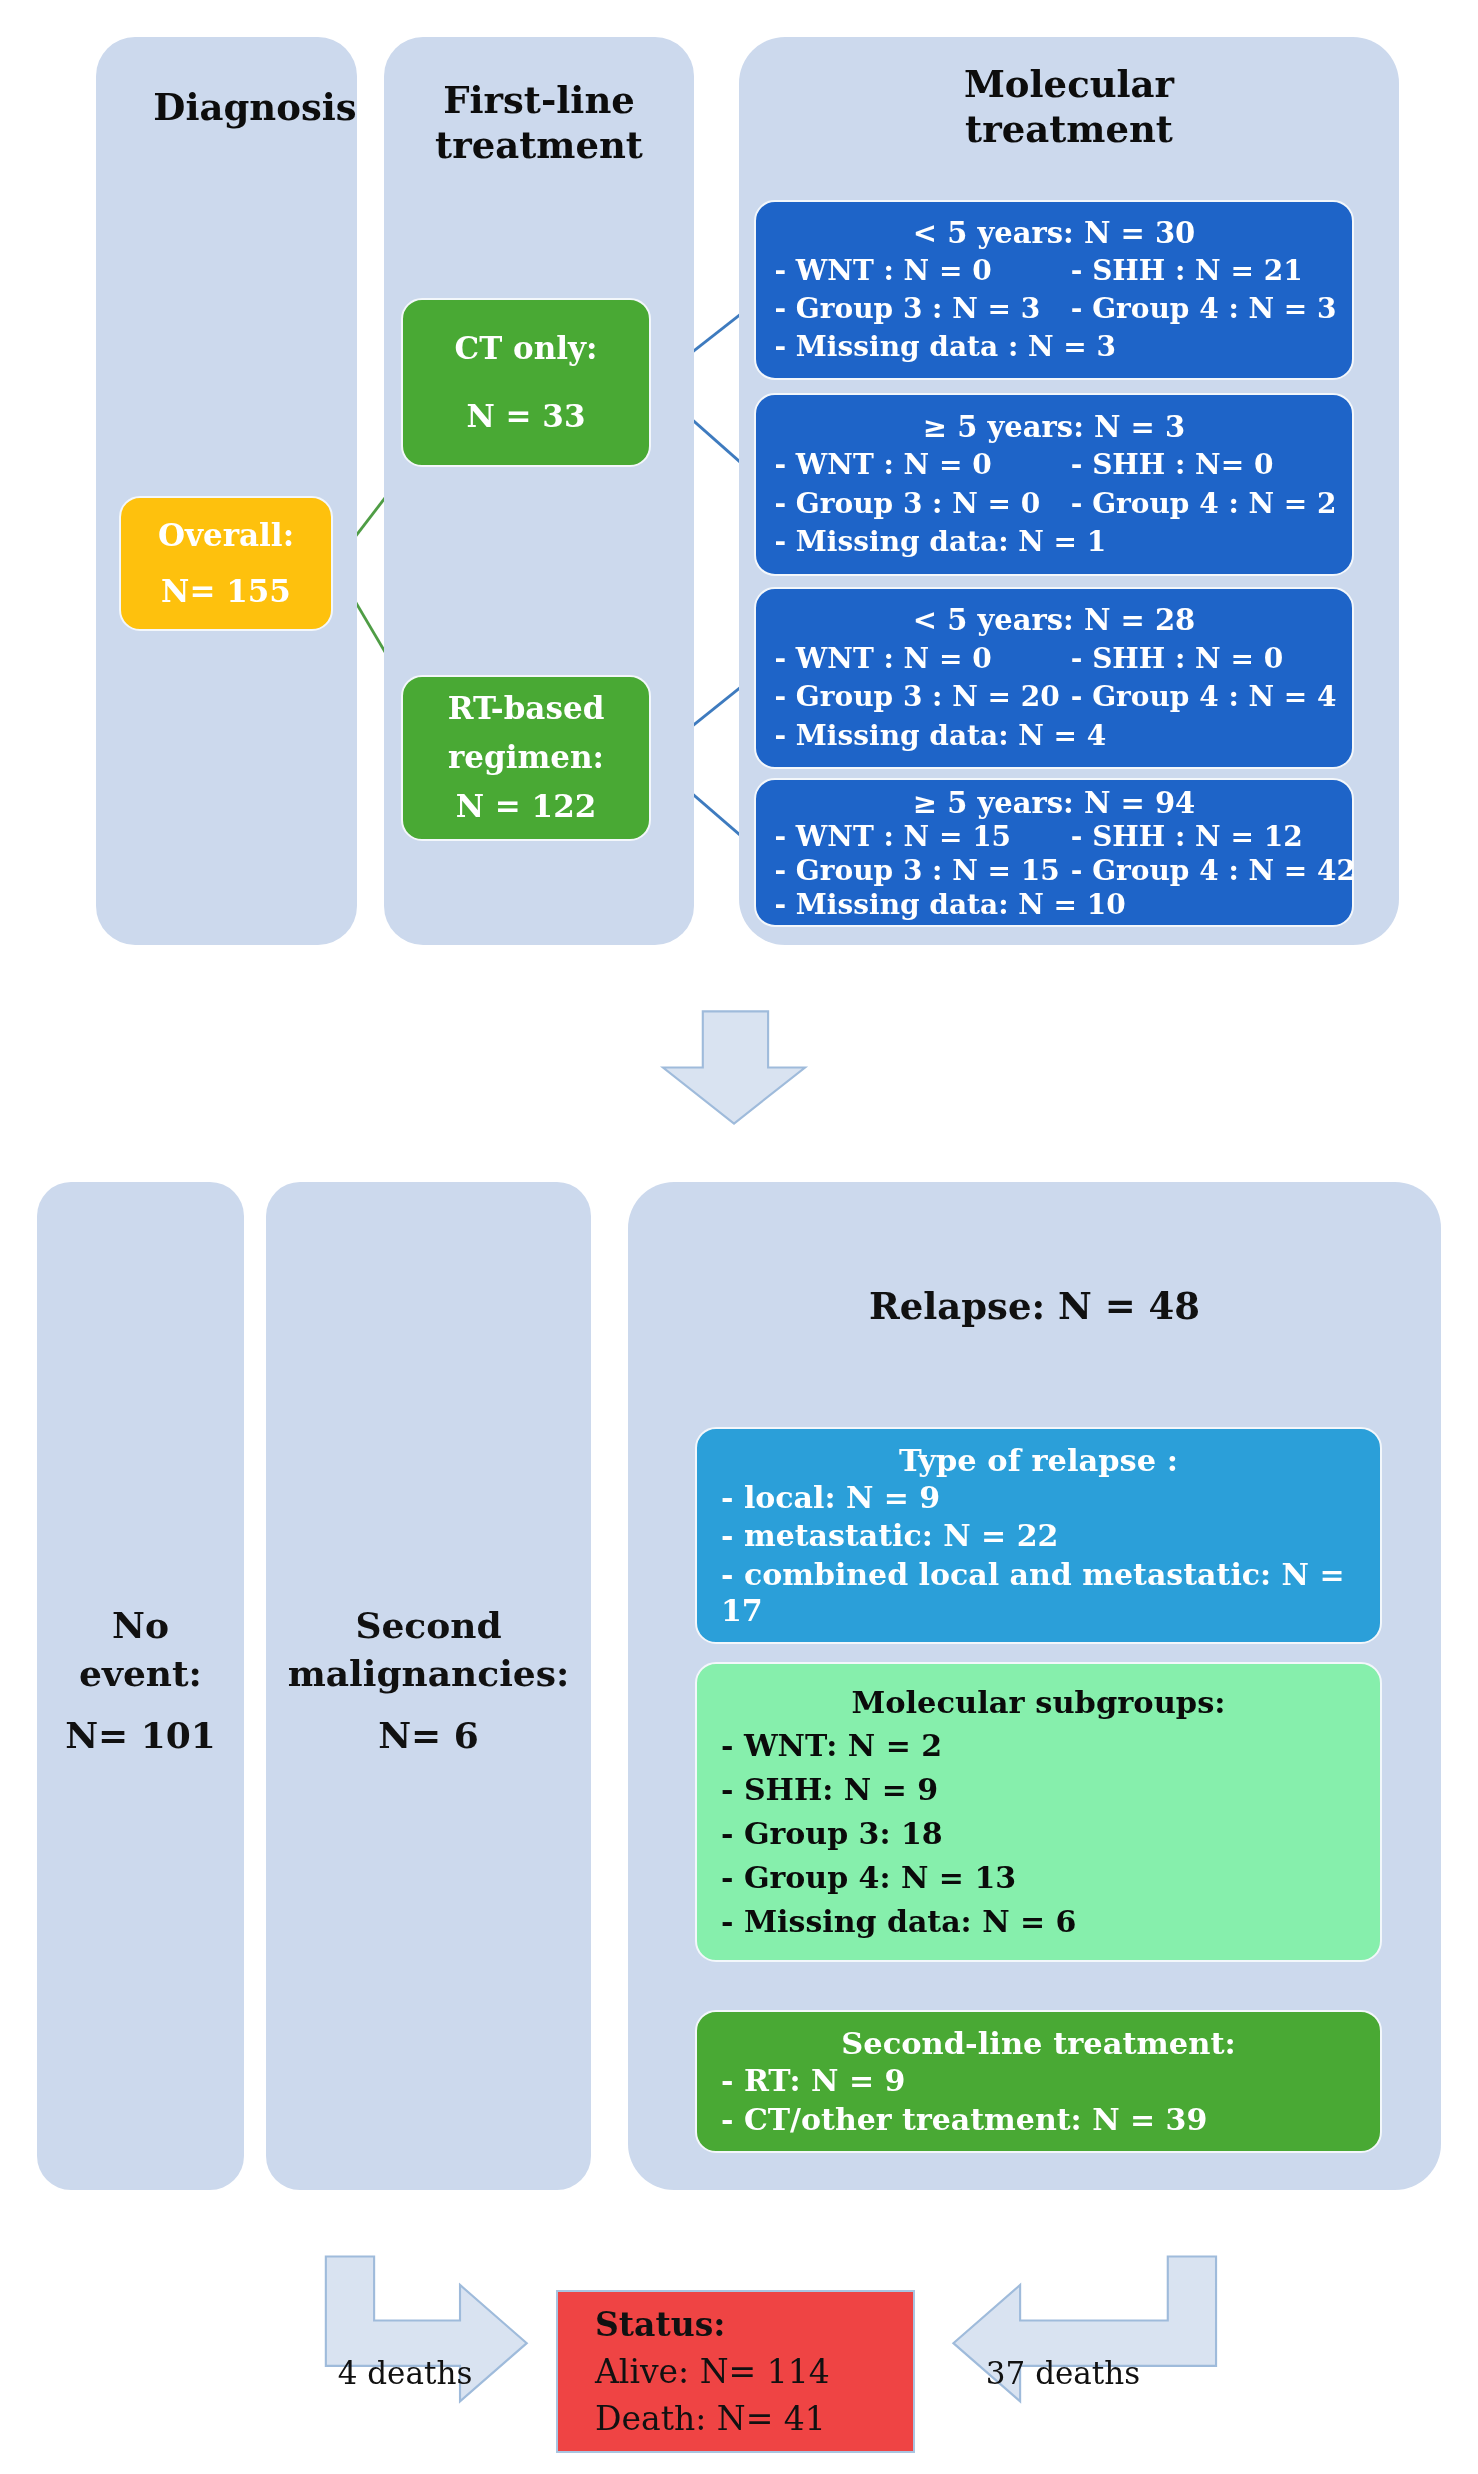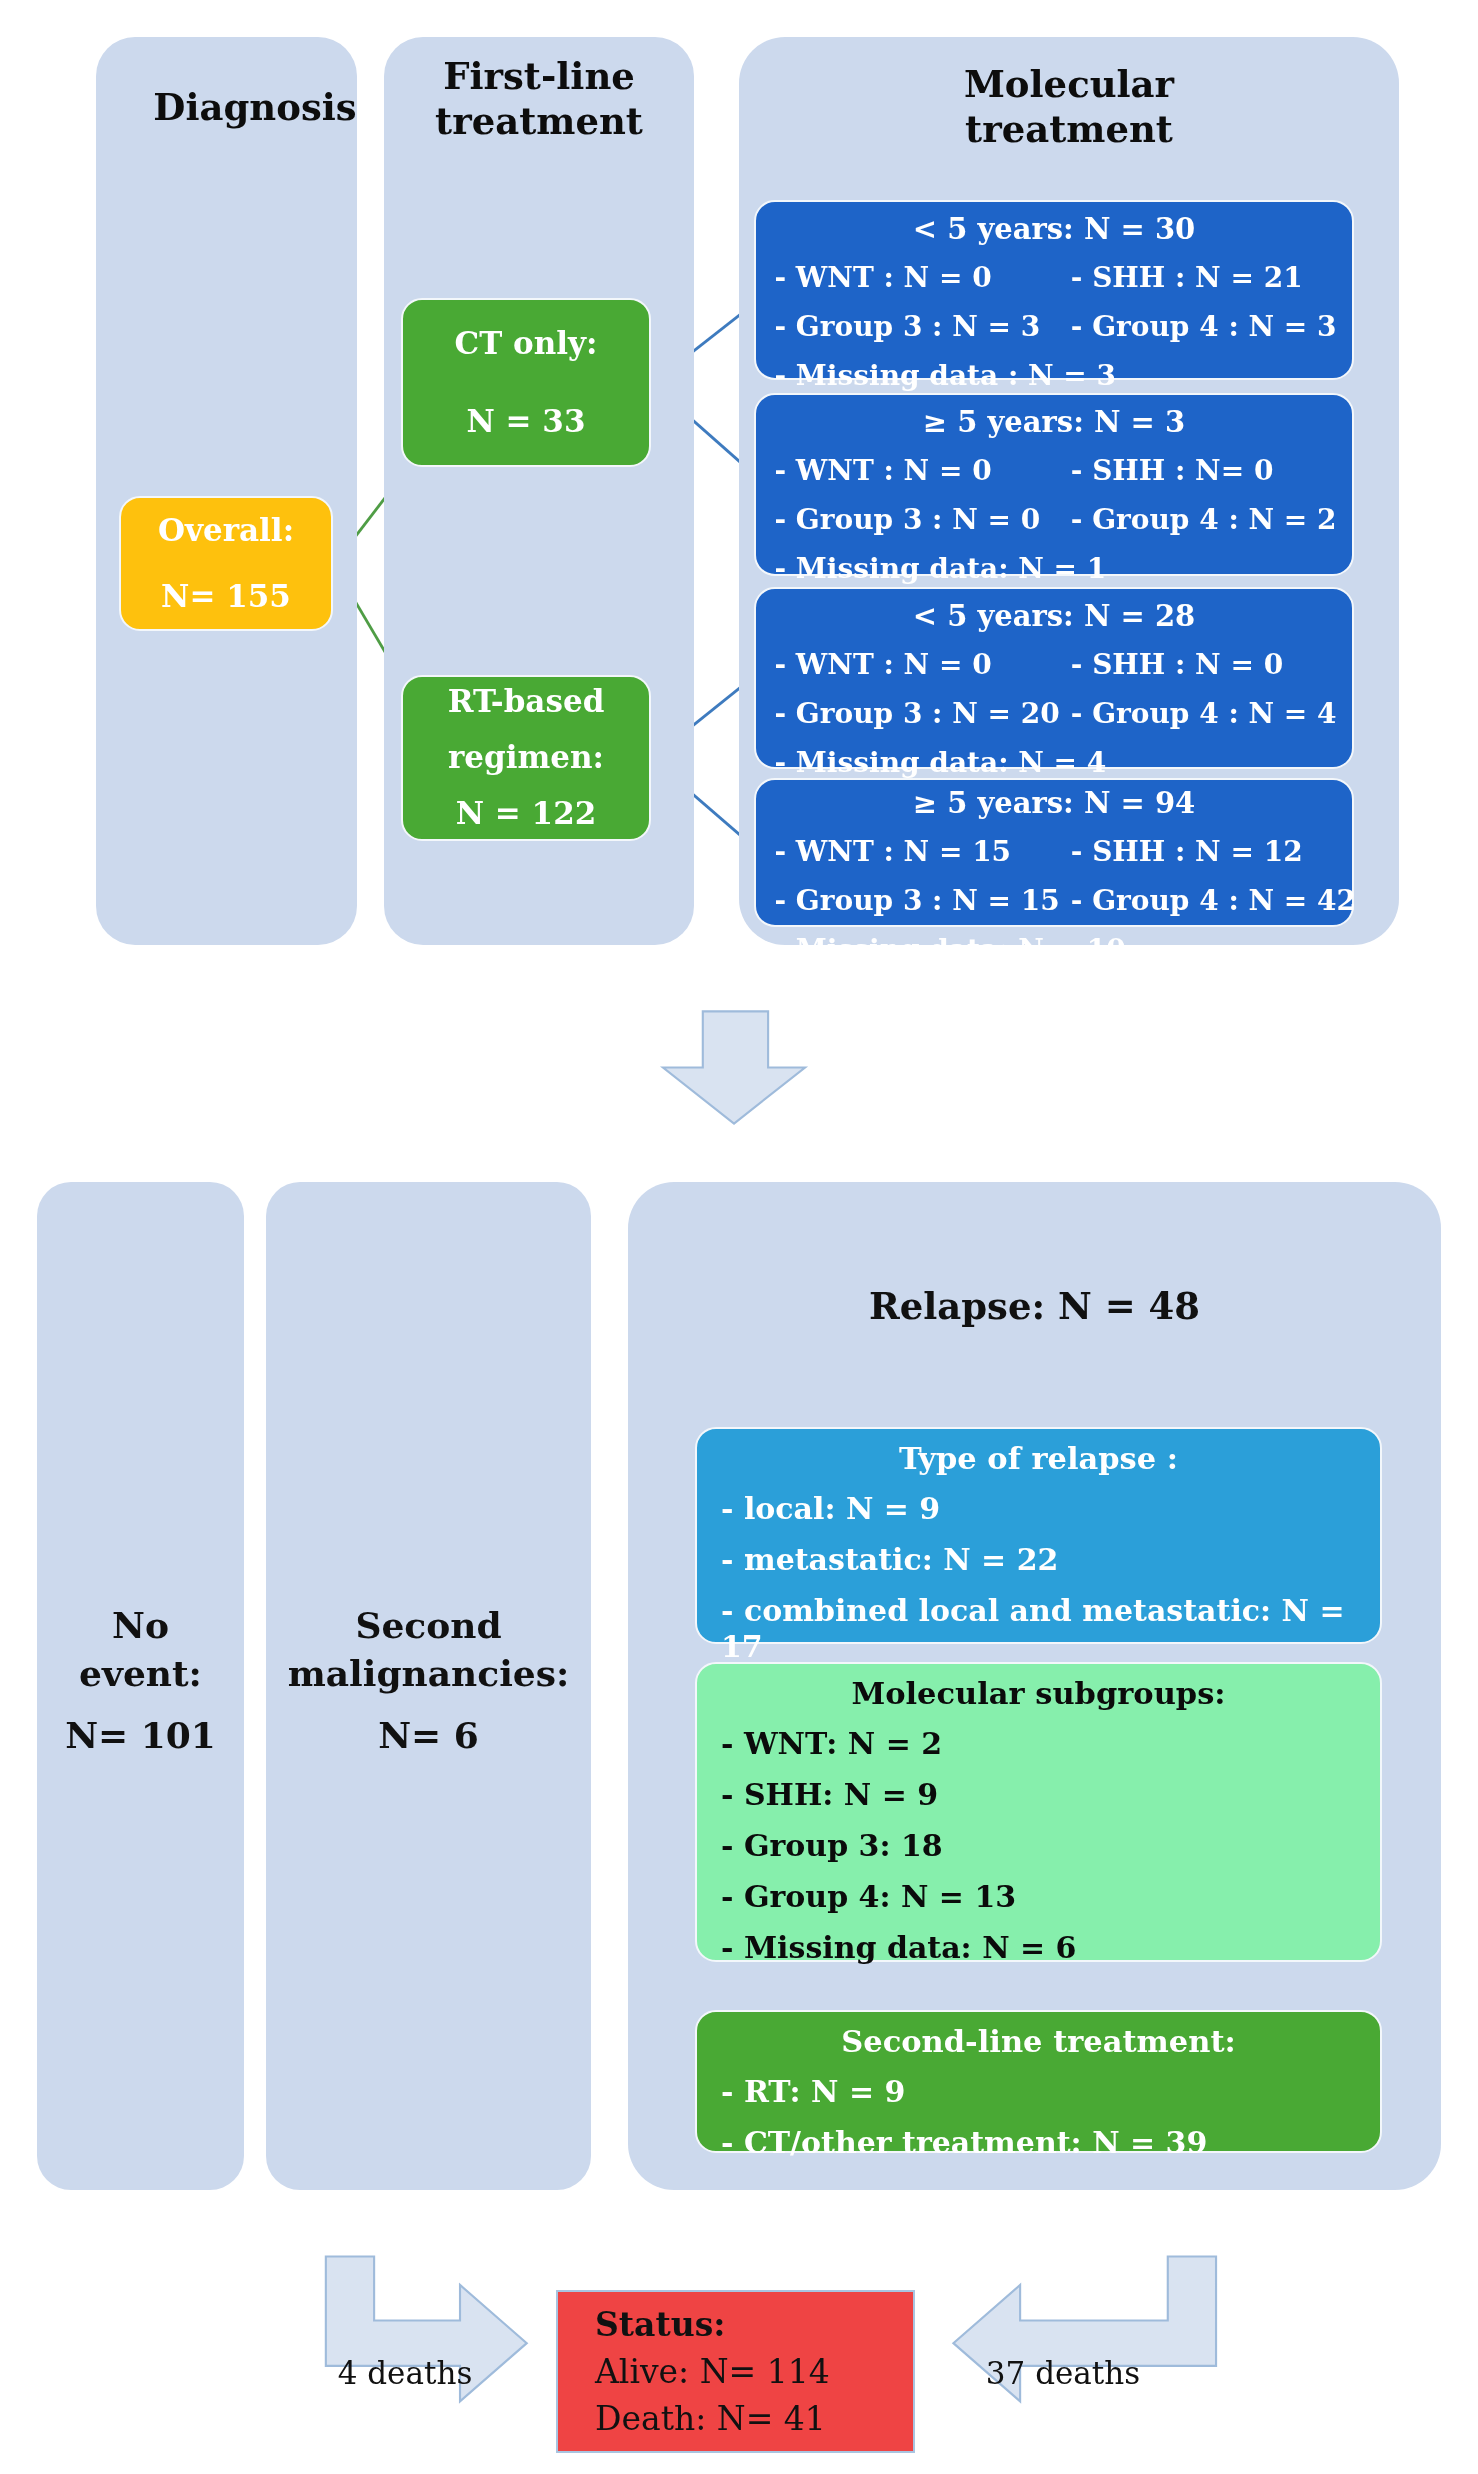--- a/index.html
+++ b/index.html
@@ -11,21 +11,21 @@
   .abs{position:absolute;box-sizing:border-box;z-index:2;}
   
   .panel{background:#ccd9ed;border-radius:39px;}
   
   .col-header{
     font-size:37px;font-weight:bold;line-height:45px;text-align:center;color:#0d0d0d;
   }
   
   .cbox{border-radius:21px;border:2.8px solid #f3f7fb;color:#ffffff;font-weight:bold;
         display:flex;flex-direction:column;justify-content:space-evenly;align-items:center;
-        text-align:center;gap:15px;}
+        text-align:center;}
   .yellow{background:#fec10d;}
   .green{background:#49a934;}
   .bigblue{background:#1e64c8;}
   .cyan{background:#2b9fd9;}
   .teal{background:#86efac;color:#0b0b0b;}
   .box-line{font-size:31px;line-height:37px;}
   
   .bb{padding:10px 18.5px;display:flex;flex-direction:column;justify-content:space-evenly;
       align-items:stretch;text-align:left;}
   .bb-title{font-size:29px;text-align:center;}
@@ -70,21 +70,21 @@
 
     <polygon class="blk-arrow" points="459,3178 527,3178 527,3268 648,3268 648,3218 742,3300 648,3382 648,3332 459,3332"></polygon>
 
     <polygon class="blk-arrow" points="1645,3178 1713,3178 1713,3332 1437,3332 1437,3382 1343,3300 1437,3218 1437,3268 1645,3268"></polygon>
   </svg>
 
   <div class="abs panel" style="left:96px;top:37px;width:261px;height:908px;"></div>
   <div class="abs col-header" style="left:96px;top:85px;width:298px;padding-left:20px;">Diagnosis</div>
 
   <div class="abs panel" style="left:384px;top:37px;width:310px;height:908px;"></div>
-  <div class="abs col-header" style="left:384px;top:54px;width:310px;">
+  <div class="abs col-header" style="left:384px;top:78px;width:310px;">
     <div>First-line</div>
     <div>treatment</div>
   </div>
 
   <div class="abs panel" style="left:739px;top:37px;width:660px;height:908px;border-radius:46px;"></div>
   <div class="abs col-header" style="left:739px;top:62px;width:660px;">
     <div>Molecular</div>
     <div>treatment</div>
   </div>
 

